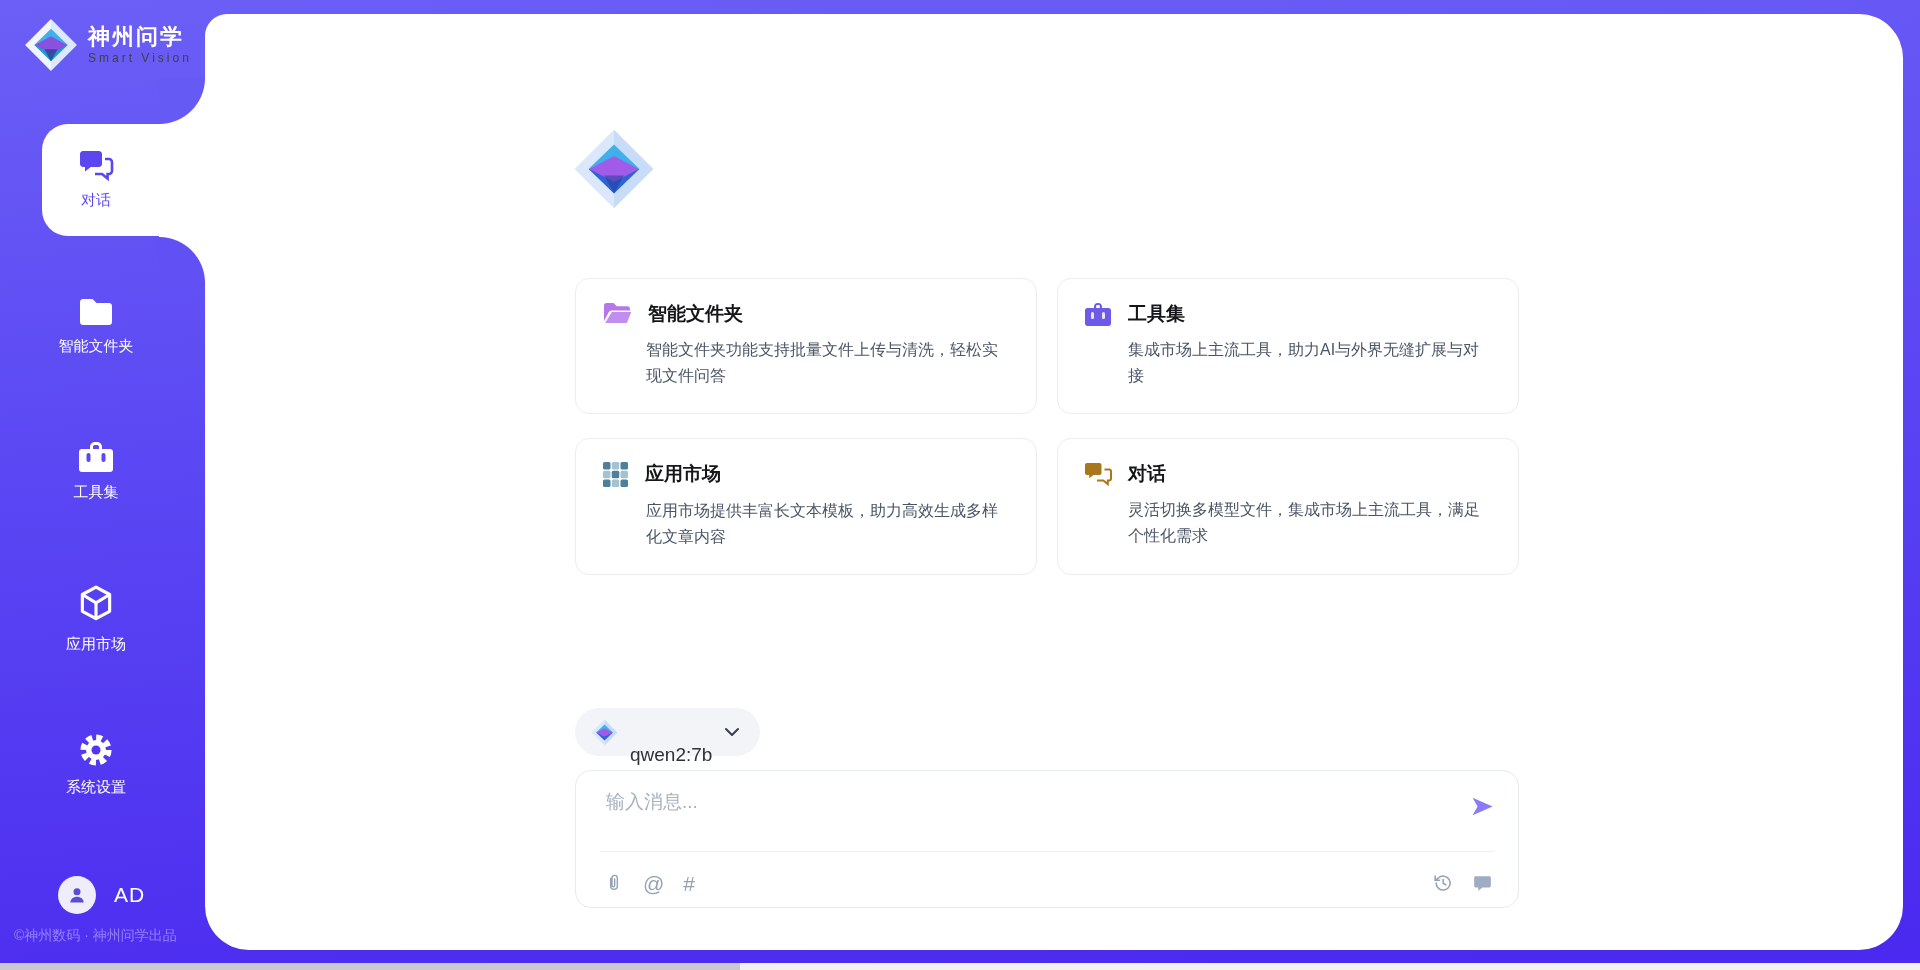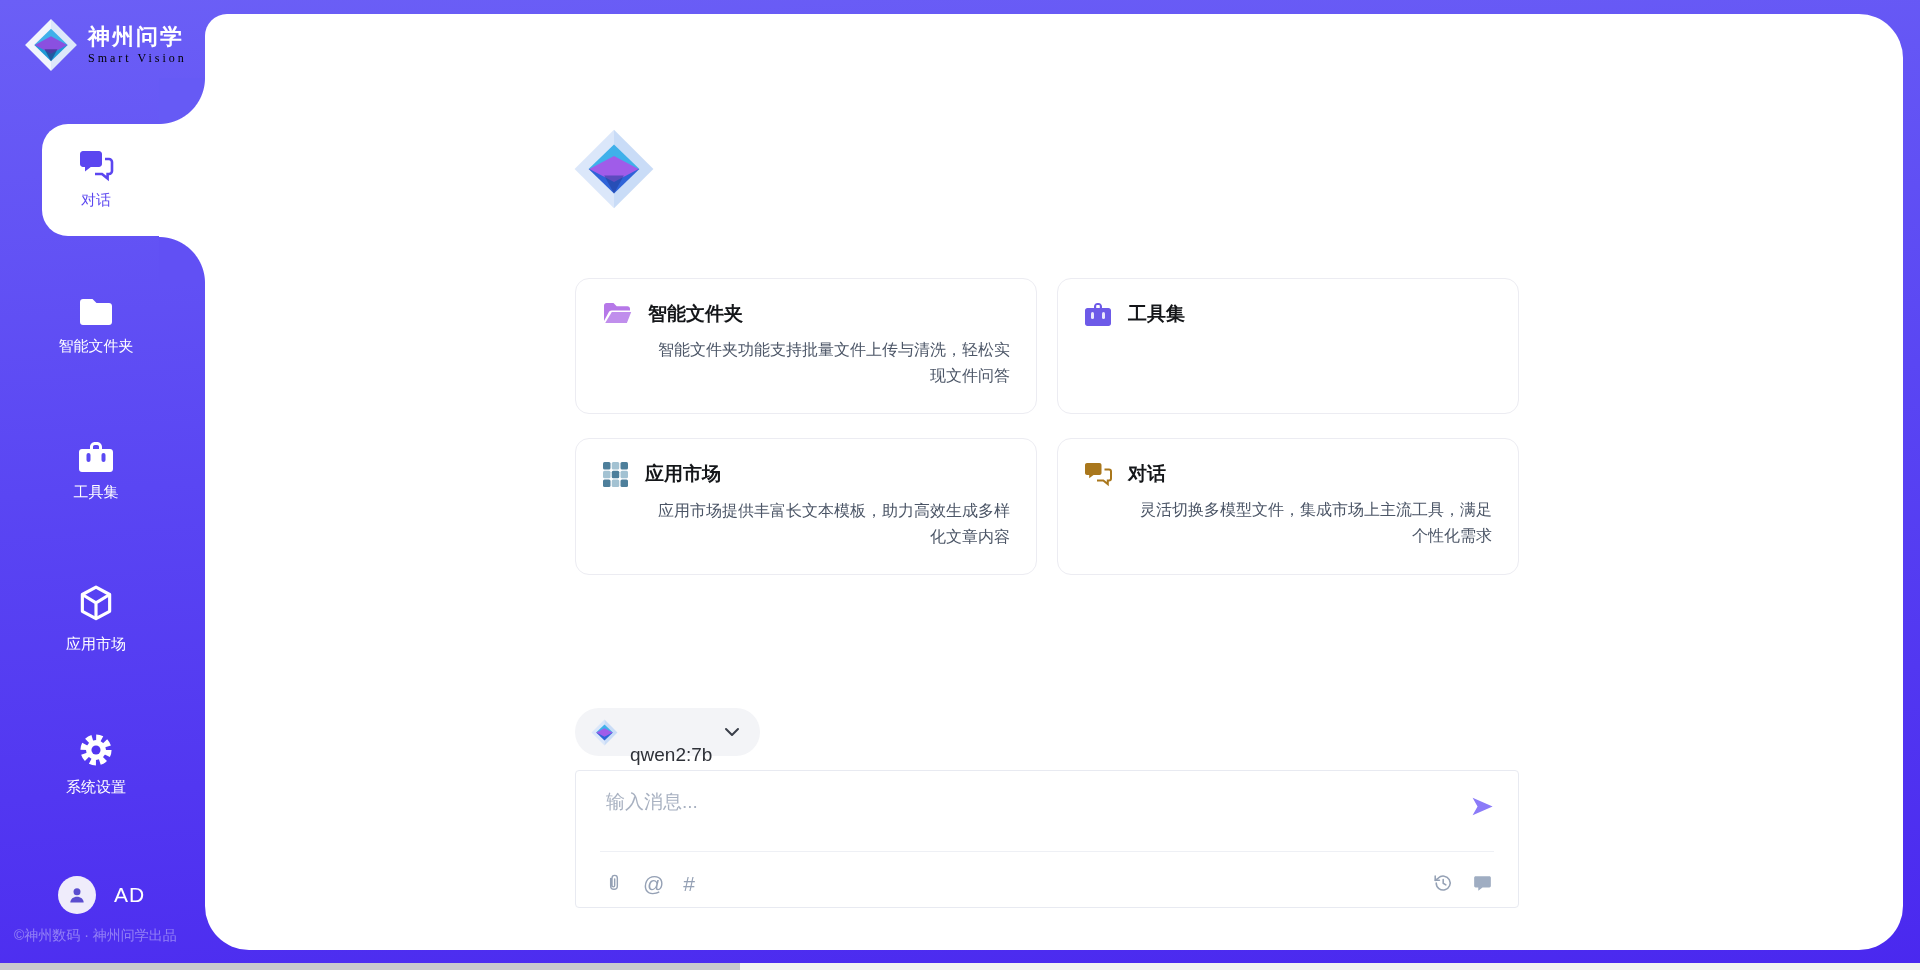--- a/index.html
+++ b/index.html
@@ -10,21 +10,21 @@
   }
   
   .main-panel{
     position:absolute;left:205px;top:14px;width:1698px;height:936px;
     background:#ffffff;border-radius:22px 44px 44px 44px;
   }
   
   .brand{position:absolute;left:24px;top:18px;display:flex;align-items:center;gap:10px;}
   .brand-text{display:flex;flex-direction:column;line-height:1.15;}
   .brand-name{color:#fff;font-size:22px;font-weight:bold;letter-spacing:2px;}
-  .brand-sub{color:#000000;font-size:12px;letter-spacing:3px;margin-top:3px;font-family:Liberation Serif, serif;}
+  .brand-sub{color:#404040;font-size:12px;letter-spacing:3px;margin-top:3px;}
   .active-blob{
     position:absolute;left:42px;top:124px;width:164px;height:112px;
     background:#fff;border-radius:26px 0 0 26px;
   }
   .fillet-top{
     position:absolute;left:159px;top:78px;width:47px;height:47px;
     background:radial-gradient(47px 47px at 0 0,#665af5 45.5px,#ffffff 46.5px);
   }
   .fillet-bottom{
     position:absolute;left:159px;top:236px;width:47px;height:47px;
@@ -47,32 +47,32 @@
   .cards-grid{
     position:absolute;left:370px;top:264px;width:944px;
     display:grid;grid-template-columns:1fr 1fr;gap:24px 20px;
   }
   .card{
     background:#fff;border:1px solid #ececf2;border-radius:14px;
     padding:22px 26px 24px 26px;box-sizing:border-box;min-height:127px;cursor:pointer;
   }
   .card-head{display:flex;align-items:center;gap:16px;}
   .card-title{font-size:19px;font-weight:bold;color:#141619;}
-  .card-desc{margin:10px 0 0 44px;font-size:16px;color:#4b5566;line-height:1.62;text-align:right;}
+  .card-desc{margin:10px 0 0 44px;font-size:16px;color:#4b5566;line-height:1.62;}
   
   .model-pill{
     position:absolute;left:370px;top:694px;height:48px;display:inline-flex;
     align-items:center;gap:12px;padding:0 20px 0 16px;background:#f3f4f7;
     border-radius:24px;cursor:pointer;
   }
   .model-name{font-size:19px;color:#2e3138;margin-top:45px;}
   
   .composer{
     position:absolute;left:370px;top:756px;width:944px;height:138px;
-    background:#fff;border:1px solid #e8eaf1;border-radius:4px;box-sizing:border-box;
+    background:#fff;border:1px solid #e8eaf1;border-radius:16px;box-sizing:border-box;
   }
   .composer textarea{
     position:absolute;left:28px;top:16px;width:820px;height:54px;border:none;outline:none;
     resize:none;font-size:19px;color:#333;font-family:"Liberation Sans","DejaVu Sans",sans-serif;
     background:transparent;
   }
   .composer textarea::placeholder{color:#a8b1c1;}
   .send-btn{position:absolute;right:22px;top:22px;cursor:pointer;background:none;border:none;padding:0;}
   .composer-divider{position:absolute;left:24px;right:24px;top:80px;height:1px;background:#eef0f5;}
   .composer-toolbar{position:absolute;left:28px;bottom:13px;display:flex;align-items:center;gap:19px;}
@@ -114,20 +114,21 @@
 
     <div class="card">
       <div class="card-head">
         <svg width="28" height="26" viewBox="0 0 28 26">
           <path d="M10 7V5.5C10 3.6 11.6 2 13.5 2h1C16.4 2 18 3.6 18 5.5V7h6.5C25.9 7 27 8.1 27 9.5v13c0 1.4-1.1 2.5-2.5 2.5h-21C2.1 25 1 23.9 1 22.5v-13C1 8.1 2.1 7 3.5 7H10zm2.2-2.2V7h3.6V4.8c0-.4-.4-.8-.8-.8h-2c-.4 0-.8.4-.8.8z" fill="#6d5ae8"></path>
           <rect x="7" y="11" width="3" height="7" rx="1.5" fill="#ffffff" opacity="0.85"></rect>
           <rect x="18" y="11" width="3" height="7" rx="1.5" fill="#ffffff" opacity="0.85"></rect>
         </svg>
         <div class="card-title">工具集</div>
       </div>
+      <div class="card-desc">集成市场上主流工具，助力AI与外界无缝扩展与对接</div>
     </div>
 
     <div class="card">
       <div class="card-head">
         <svg width="27" height="27" viewBox="0 0 27 27">
           <rect x="1" y="1" width="7.5" height="7.5" rx="1.5" fill="#4e7f9b"></rect>
           <rect x="9.75" y="1" width="7.5" height="7.5" rx="1.5" fill="#a3c2d2"></rect>
           <rect x="18.5" y="1" width="7.5" height="7.5" rx="1.5" fill="#4e7f9b"></rect>
           <rect x="1" y="9.75" width="7.5" height="7.5" rx="1.5" fill="#a3c2d2"></rect>
           <rect x="9.75" y="9.75" width="7.5" height="7.5" rx="1.5" fill="#4e7f9b"></rect>

